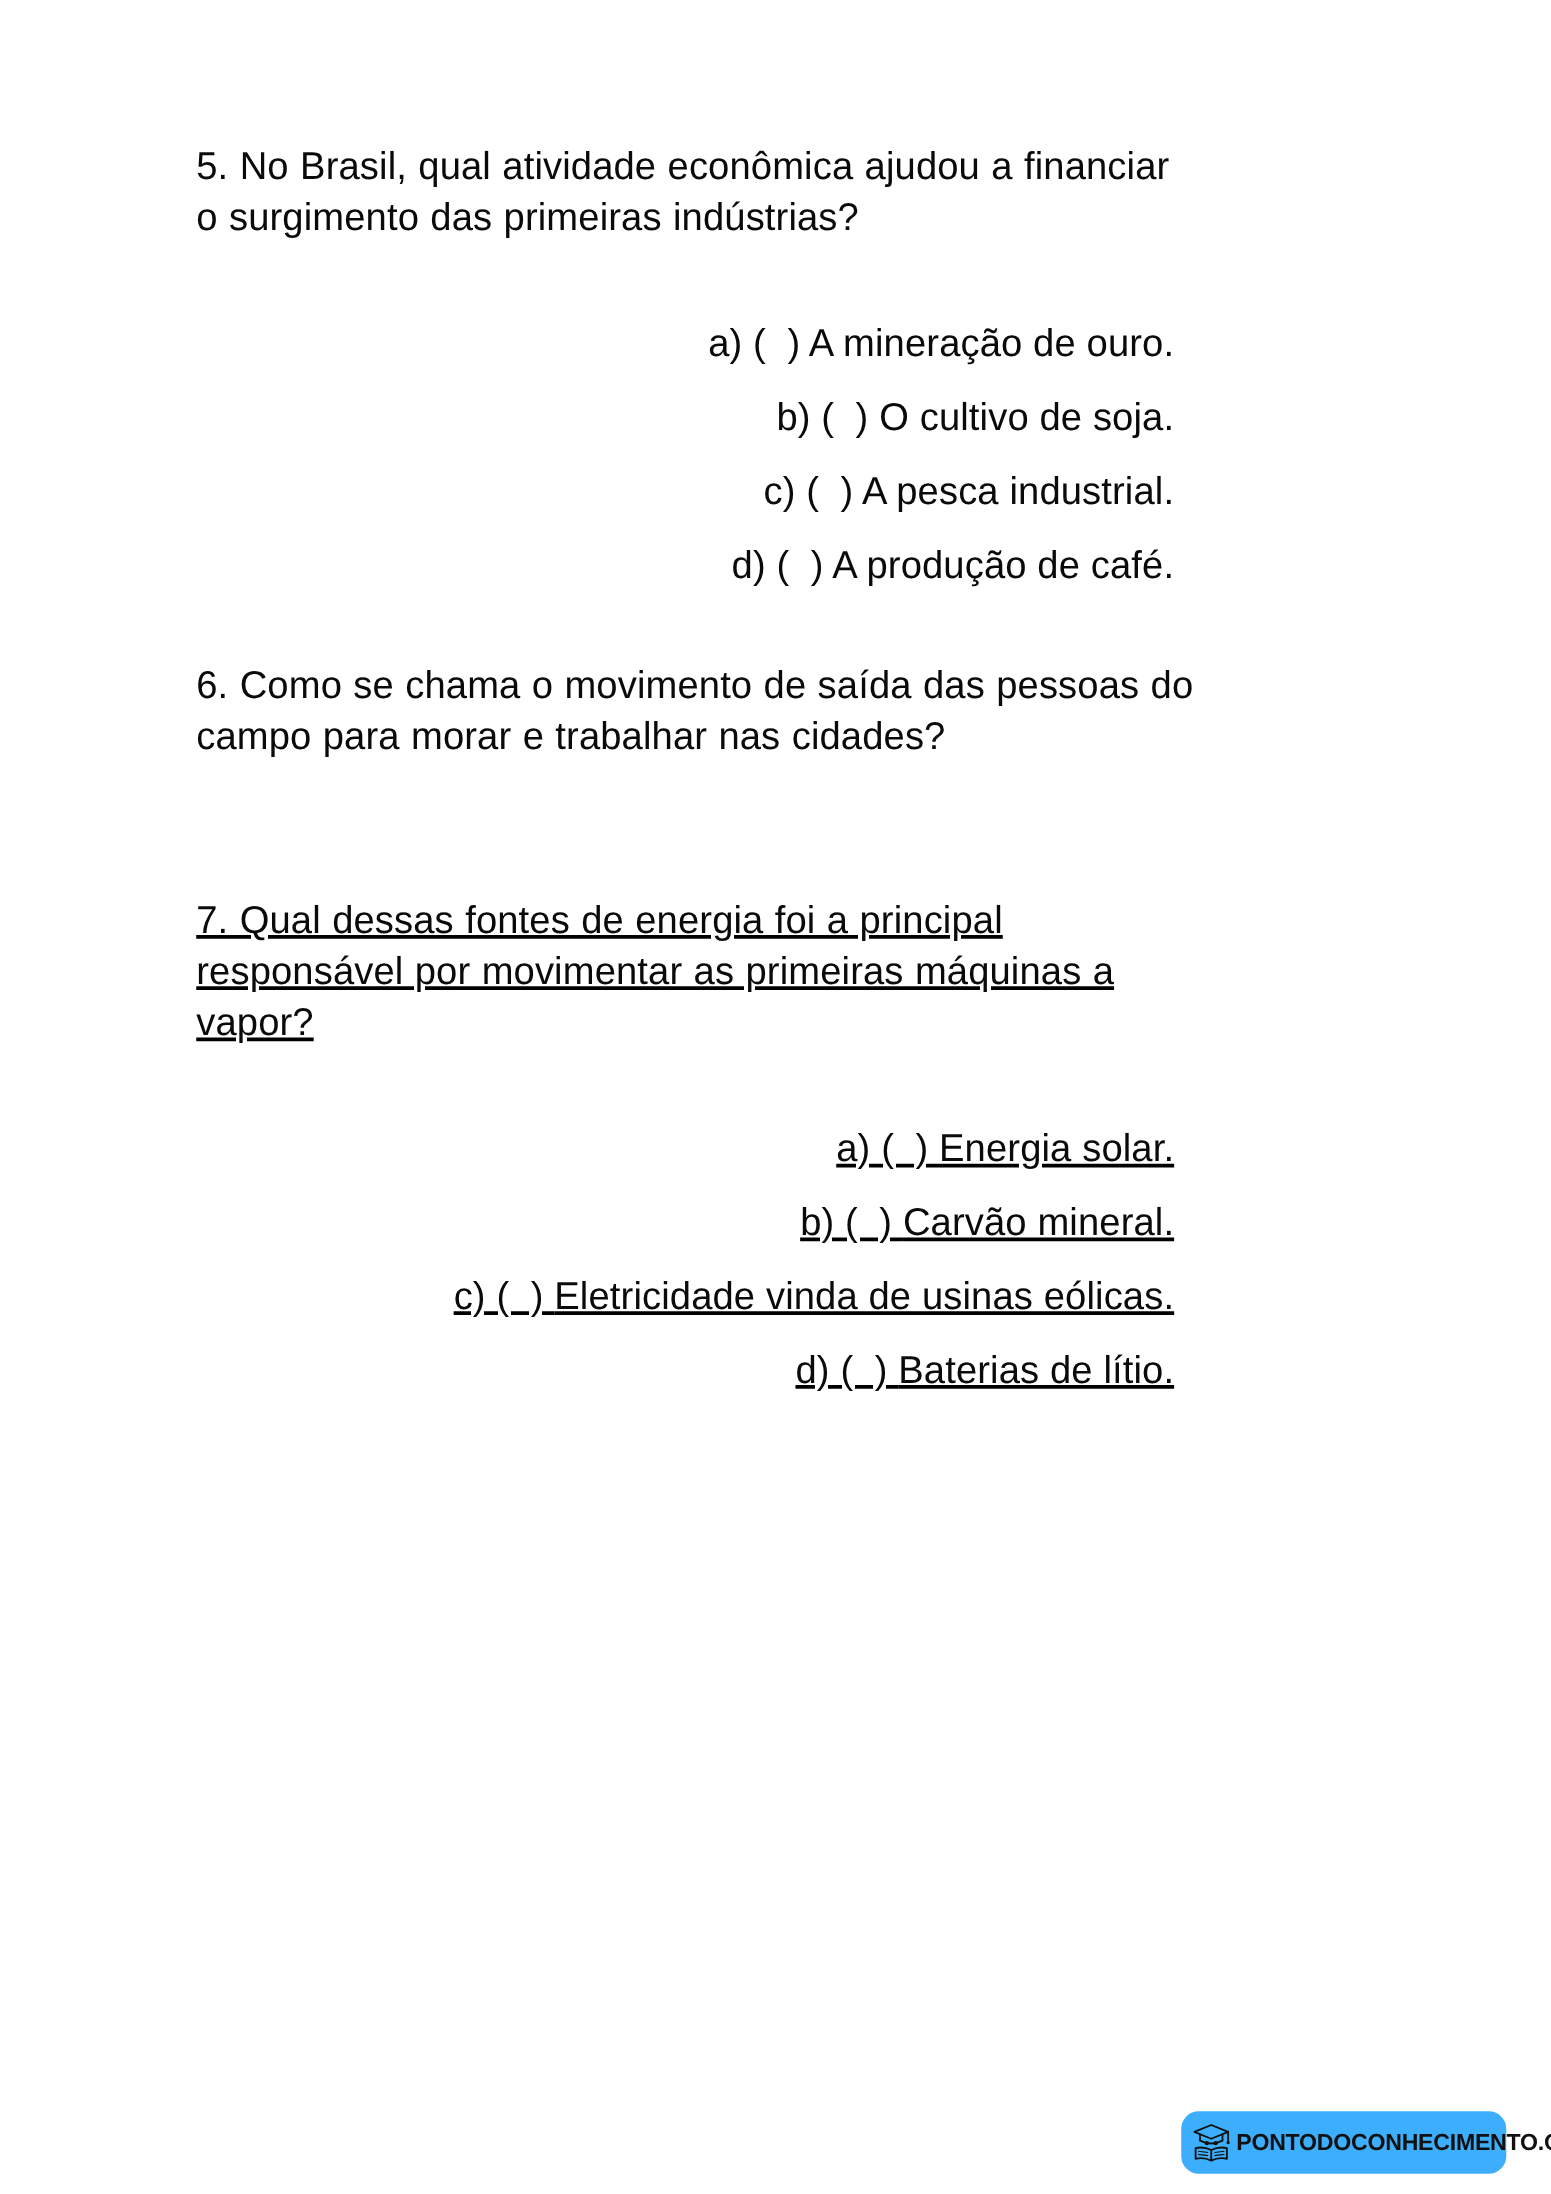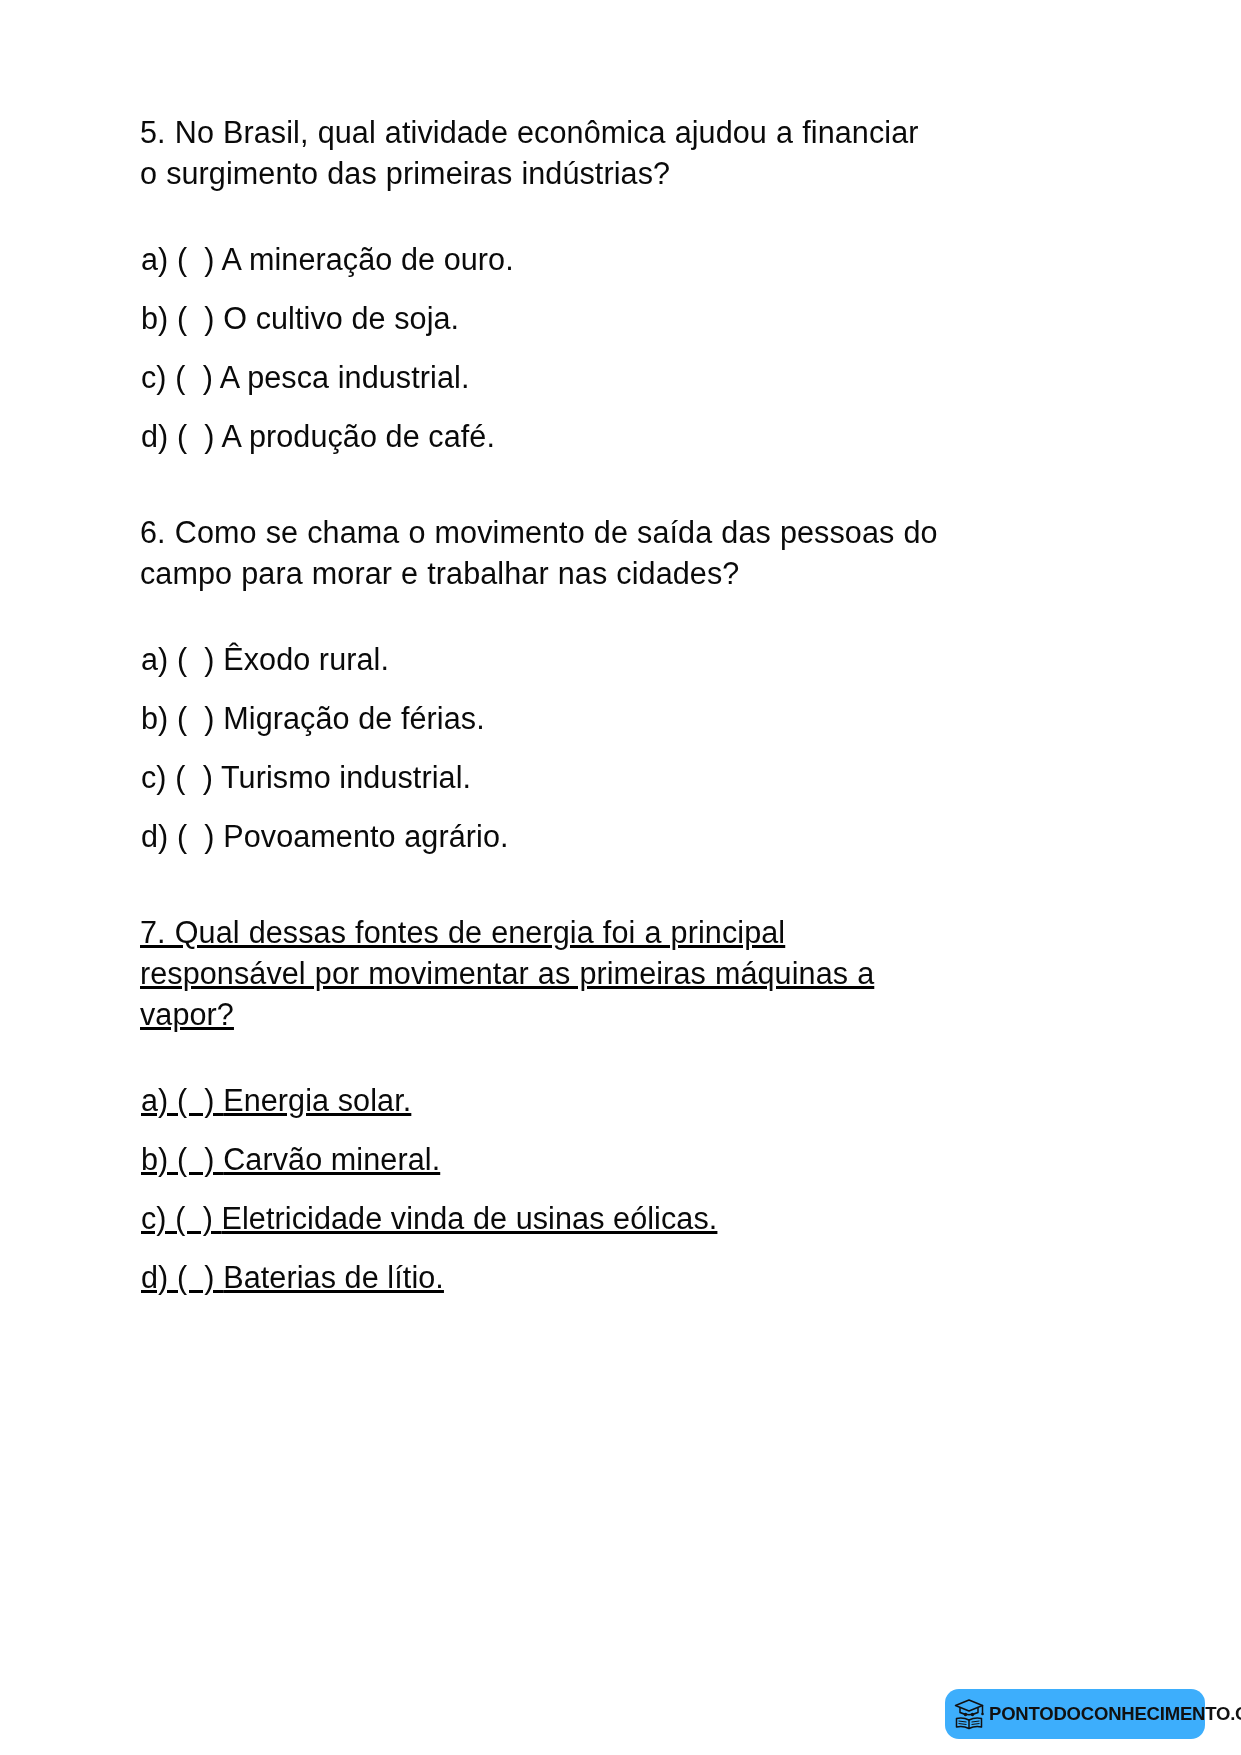--- a/index.html
+++ b/index.html
@@ -17,21 +17,21 @@
     position: relative;
     width: 1241px;
     height: 1755px;
     background: #ffffff;
     overflow: hidden;
     box-sizing: border-box;
   }
 
   #content {
     position: absolute;
-    left: 140px;
+    left: 157px;
     top: 112px;
     width: 810px;
   }
 
   .question-block {
     margin: 0 0 58px 0;
   }
   .question-block:last-of-type { margin-bottom: 0; text-decoration: underline; }
 
   .q-stem {
@@ -45,23 +45,24 @@
     transform: scaleX(0.985);
     transform-origin: left top;
     white-space: normal;
   }
 
   .q-gap {
     height: 48px;
   }
 
   .options {
-    margin: 1px;
+    margin: 16px;
     padding: 0;
     list-style: none;
+    text-align: right;
   }
 
   .option {
     font-size: 31px;
     line-height: 34px;
     color: #0a0a0a;
     margin: 0 0 25px 0;
     white-space: pre;
     letter-spacing: 0.1px;
     transform: scaleX(0.985);
@@ -117,26 +118,20 @@
         <ul class="options">
           <li class="option"><span class="opt-marker">a) (  ) </span><span class="opt-text">A mineração de ouro.</span></li>
           <li class="option"><span class="opt-marker">b) (  ) </span><span class="opt-text">O cultivo de soja.</span></li>
           <li class="option"><span class="opt-marker">c) (  ) </span><span class="opt-text">A pesca industrial.</span></li>
           <li class="option"><span class="opt-marker">d) (  ) </span><span class="opt-text">A produção de café.</span></li>
         </ul>
       </div>
       <div class="question-block">
         <p class="q-stem">6. Como se chama o movimento de saída das pessoas do campo para morar e trabalhar nas cidades?</p>
         <div class="q-gap"></div>
-        <ul class="options">
-          <li class="option"><span class="opt-marker">a) (  ) </span><span class="opt-text">Êxodo rural.</span></li>
-          <li class="option"><span class="opt-marker">b) (  ) </span><span class="opt-text">Migração de férias.</span></li>
-          <li class="option"><span class="opt-marker">c) (  ) </span><span class="opt-text">Turismo industrial.</span></li>
-          <li class="option"><span class="opt-marker">d) (  ) </span><span class="opt-text">Povoamento agrário.</span></li>
-        </ul>
       </div>
       <div class="question-block">
         <p class="q-stem">7. Qual dessas fontes de energia foi a principal responsável por movimentar as primeiras máquinas a vapor?</p>
         <div class="q-gap"></div>
         <ul class="options">
           <li class="option"><span class="opt-marker">a) (  ) </span><span class="opt-text">Energia solar.</span></li>
           <li class="option"><span class="opt-marker">b) (  ) </span><span class="opt-text">Carvão mineral.</span></li>
           <li class="option"><span class="opt-marker">c) (  ) </span><span class="opt-text">Eletricidade vinda de usinas eólicas.</span></li>
           <li class="option"><span class="opt-marker">d) (  ) </span><span class="opt-text">Baterias de lítio.</span></li>
         </ul>

